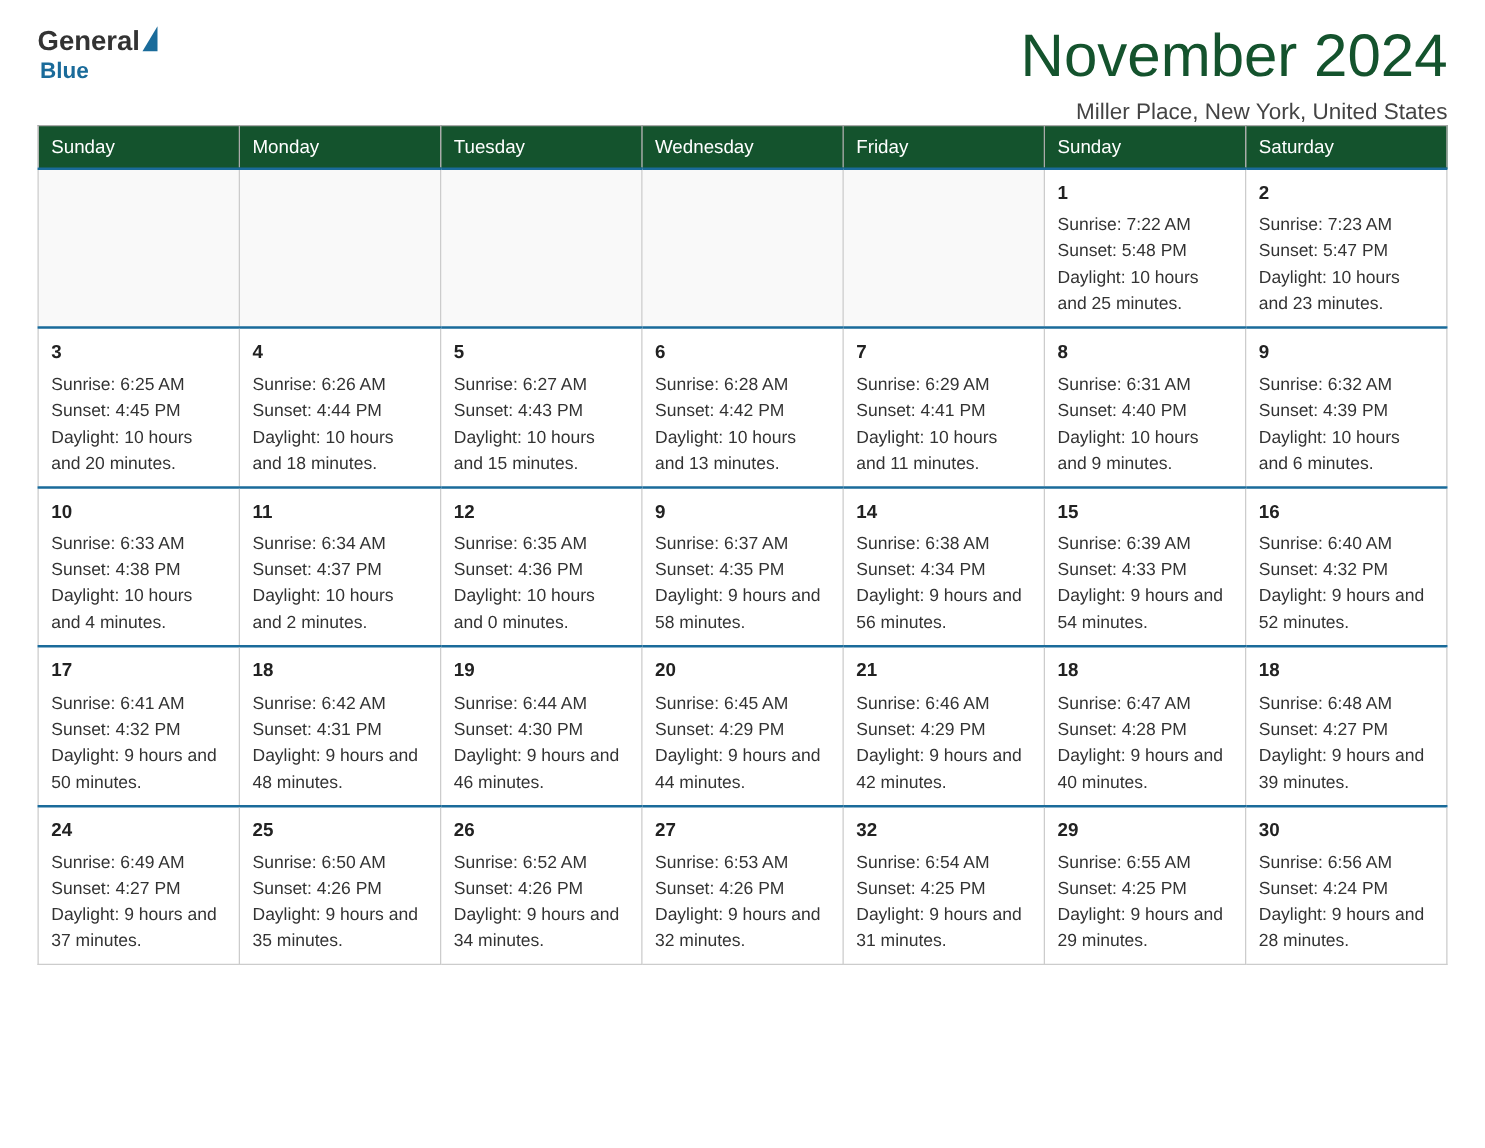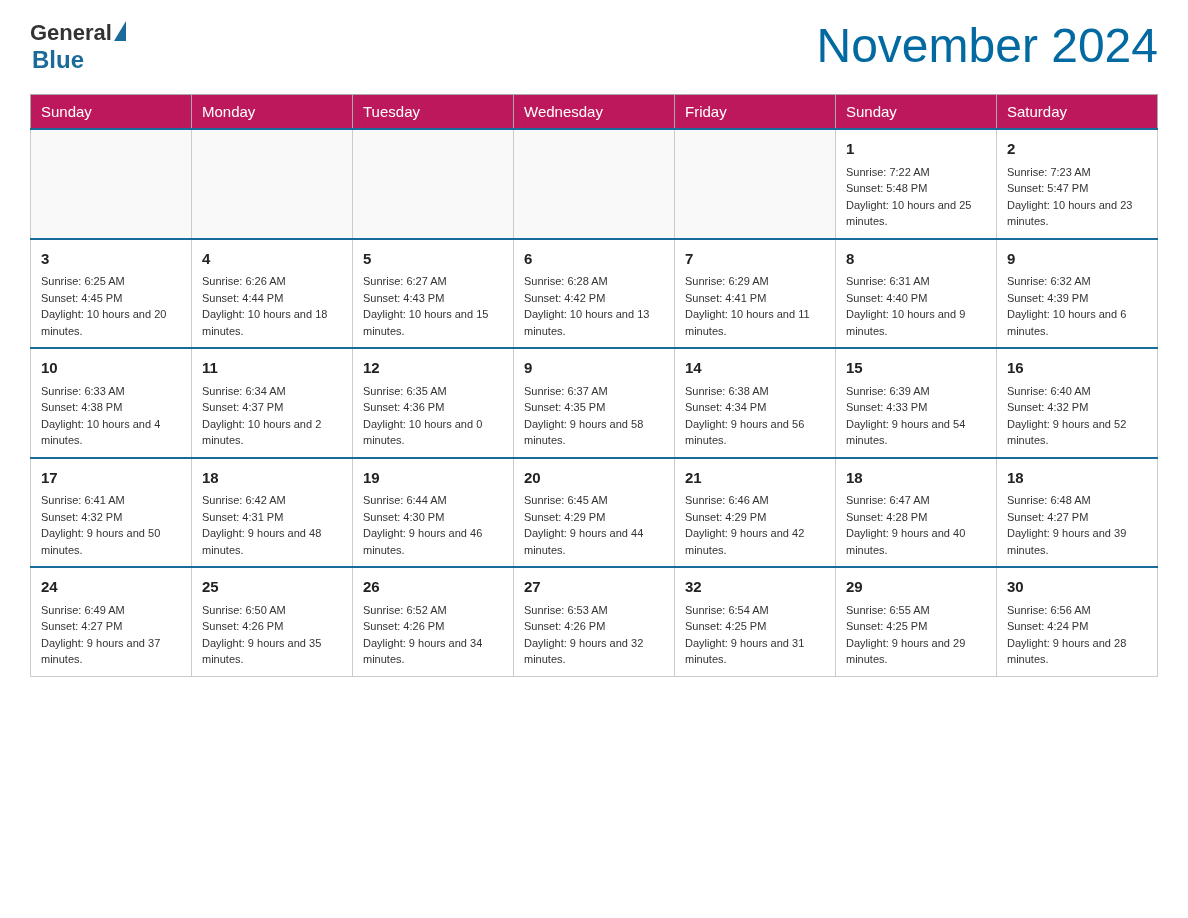--- a/index.html
+++ b/index.html
@@ -8,21 +8,20 @@
       background: #fff;
       color: #333;
       padding: 20px 30px;
       width: 1188px;
       min-height: 918px;
     }
     .header {
       display: flex;
       justify-content: space-between;
       align-items: flex-start;
-      margin-bottom: 20px;
     }
     .logo {
       display: flex;
       flex-direction: column;
       align-items: flex-start;
     }
     .logo-top {
       display: flex;
       align-items: center;
     }
@@ -33,46 +32,46 @@
     }
     .logo-triangle {
       width: 0;
       height: 0;
       border-left: 12px solid transparent;
       border-bottom: 20px solid #1a6b9a;
       margin-left: 2px;
       margin-top: -4px;
     }
     .logo-blue {
-      font-size: 24px;
+      font-size: 18px;
       font-weight: bold;
       color: #1a6b9a;
       margin-left: 2px;
     }
     .title-section {
       text-align: right;
     }
     .month-title {
       font-size: 48px;
       font-weight: normal;
-      color: #0369a1;
+      color: #14532d;
       line-height: 1.1;
     }
     .location {
       font-size: 18px;
       color: #444;
       margin-top: 6px;
     }
     .calendar {
       width: 100%;
       border-collapse: collapse;
       border: 1px solid #aaa;
     }
     .calendar th {
-      background-color: #be185d;
+      background-color: #14532d;
       color: #fff;
       text-align: left;
       padding: 8px 10px;
       font-size: 15px;
       font-weight: normal;
       border: 1px solid #aaa;
     }
     .calendar td {
       vertical-align: top;
       padding: 8px 10px;
@@ -84,21 +83,21 @@
     }
     .day-number {
       font-size: 15px;
       font-weight: bold;
       color: #222;
       display: block;
       margin-bottom: 3px;
     }
     .day-info {
       color: #333;
-      font-size: 11px;
+      font-size: 14px;
     }
     .empty-cell {
       background: #f9f9f9;
     }
     tr.week-row td {
       border-top: 2px solid #1a6b9a;
     }
   </style>
 </head>
 <body>
@@ -106,20 +105,21 @@
 <div class="header">
   <div class="logo">
     <div class="logo-top">
       <span class="logo-general">General</span>
       <div class="logo-triangle"></div>
     </div>
     <span class="logo-blue">Blue</span>
   </div>
   <div class="title-section">
     <div class="month-title">November 2024</div>
+    <div class="location">Miller Place, New York, United States</div>
   </div>
 </div>
 
 <table class="calendar">
   <thead>
     <tr>
     <th>Sunday</th>
         <th>Monday</th>
         <th>Tuesday</th>
         <th>Wednesday</th>

